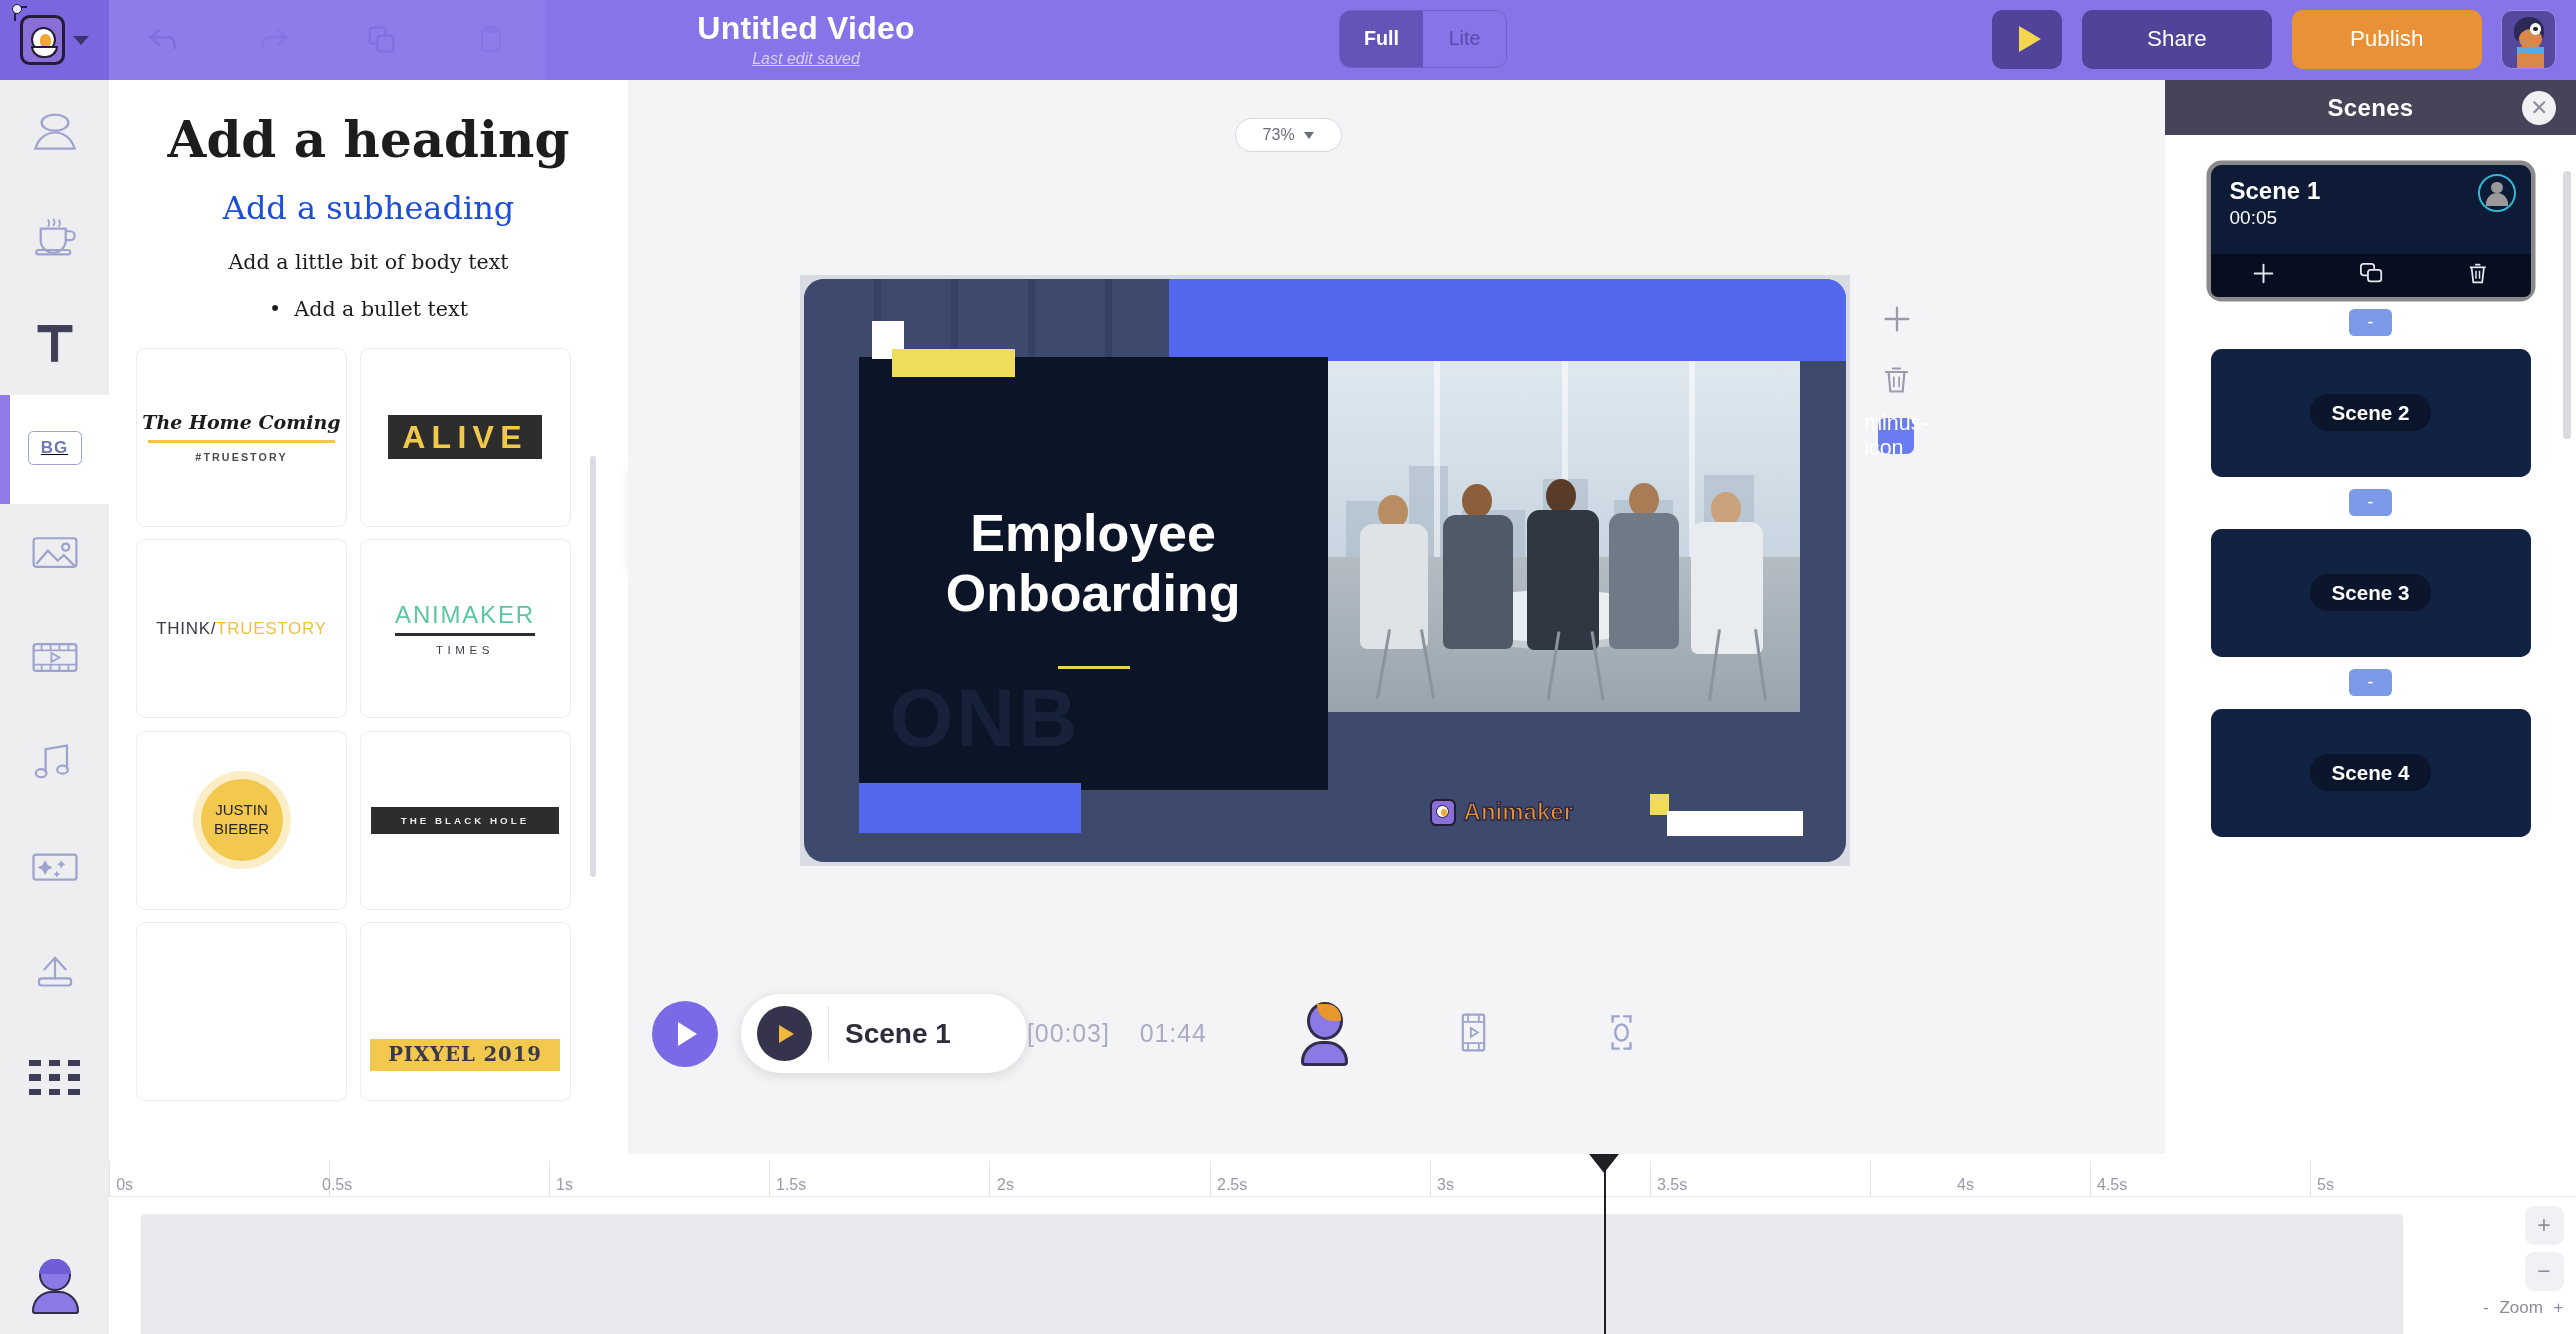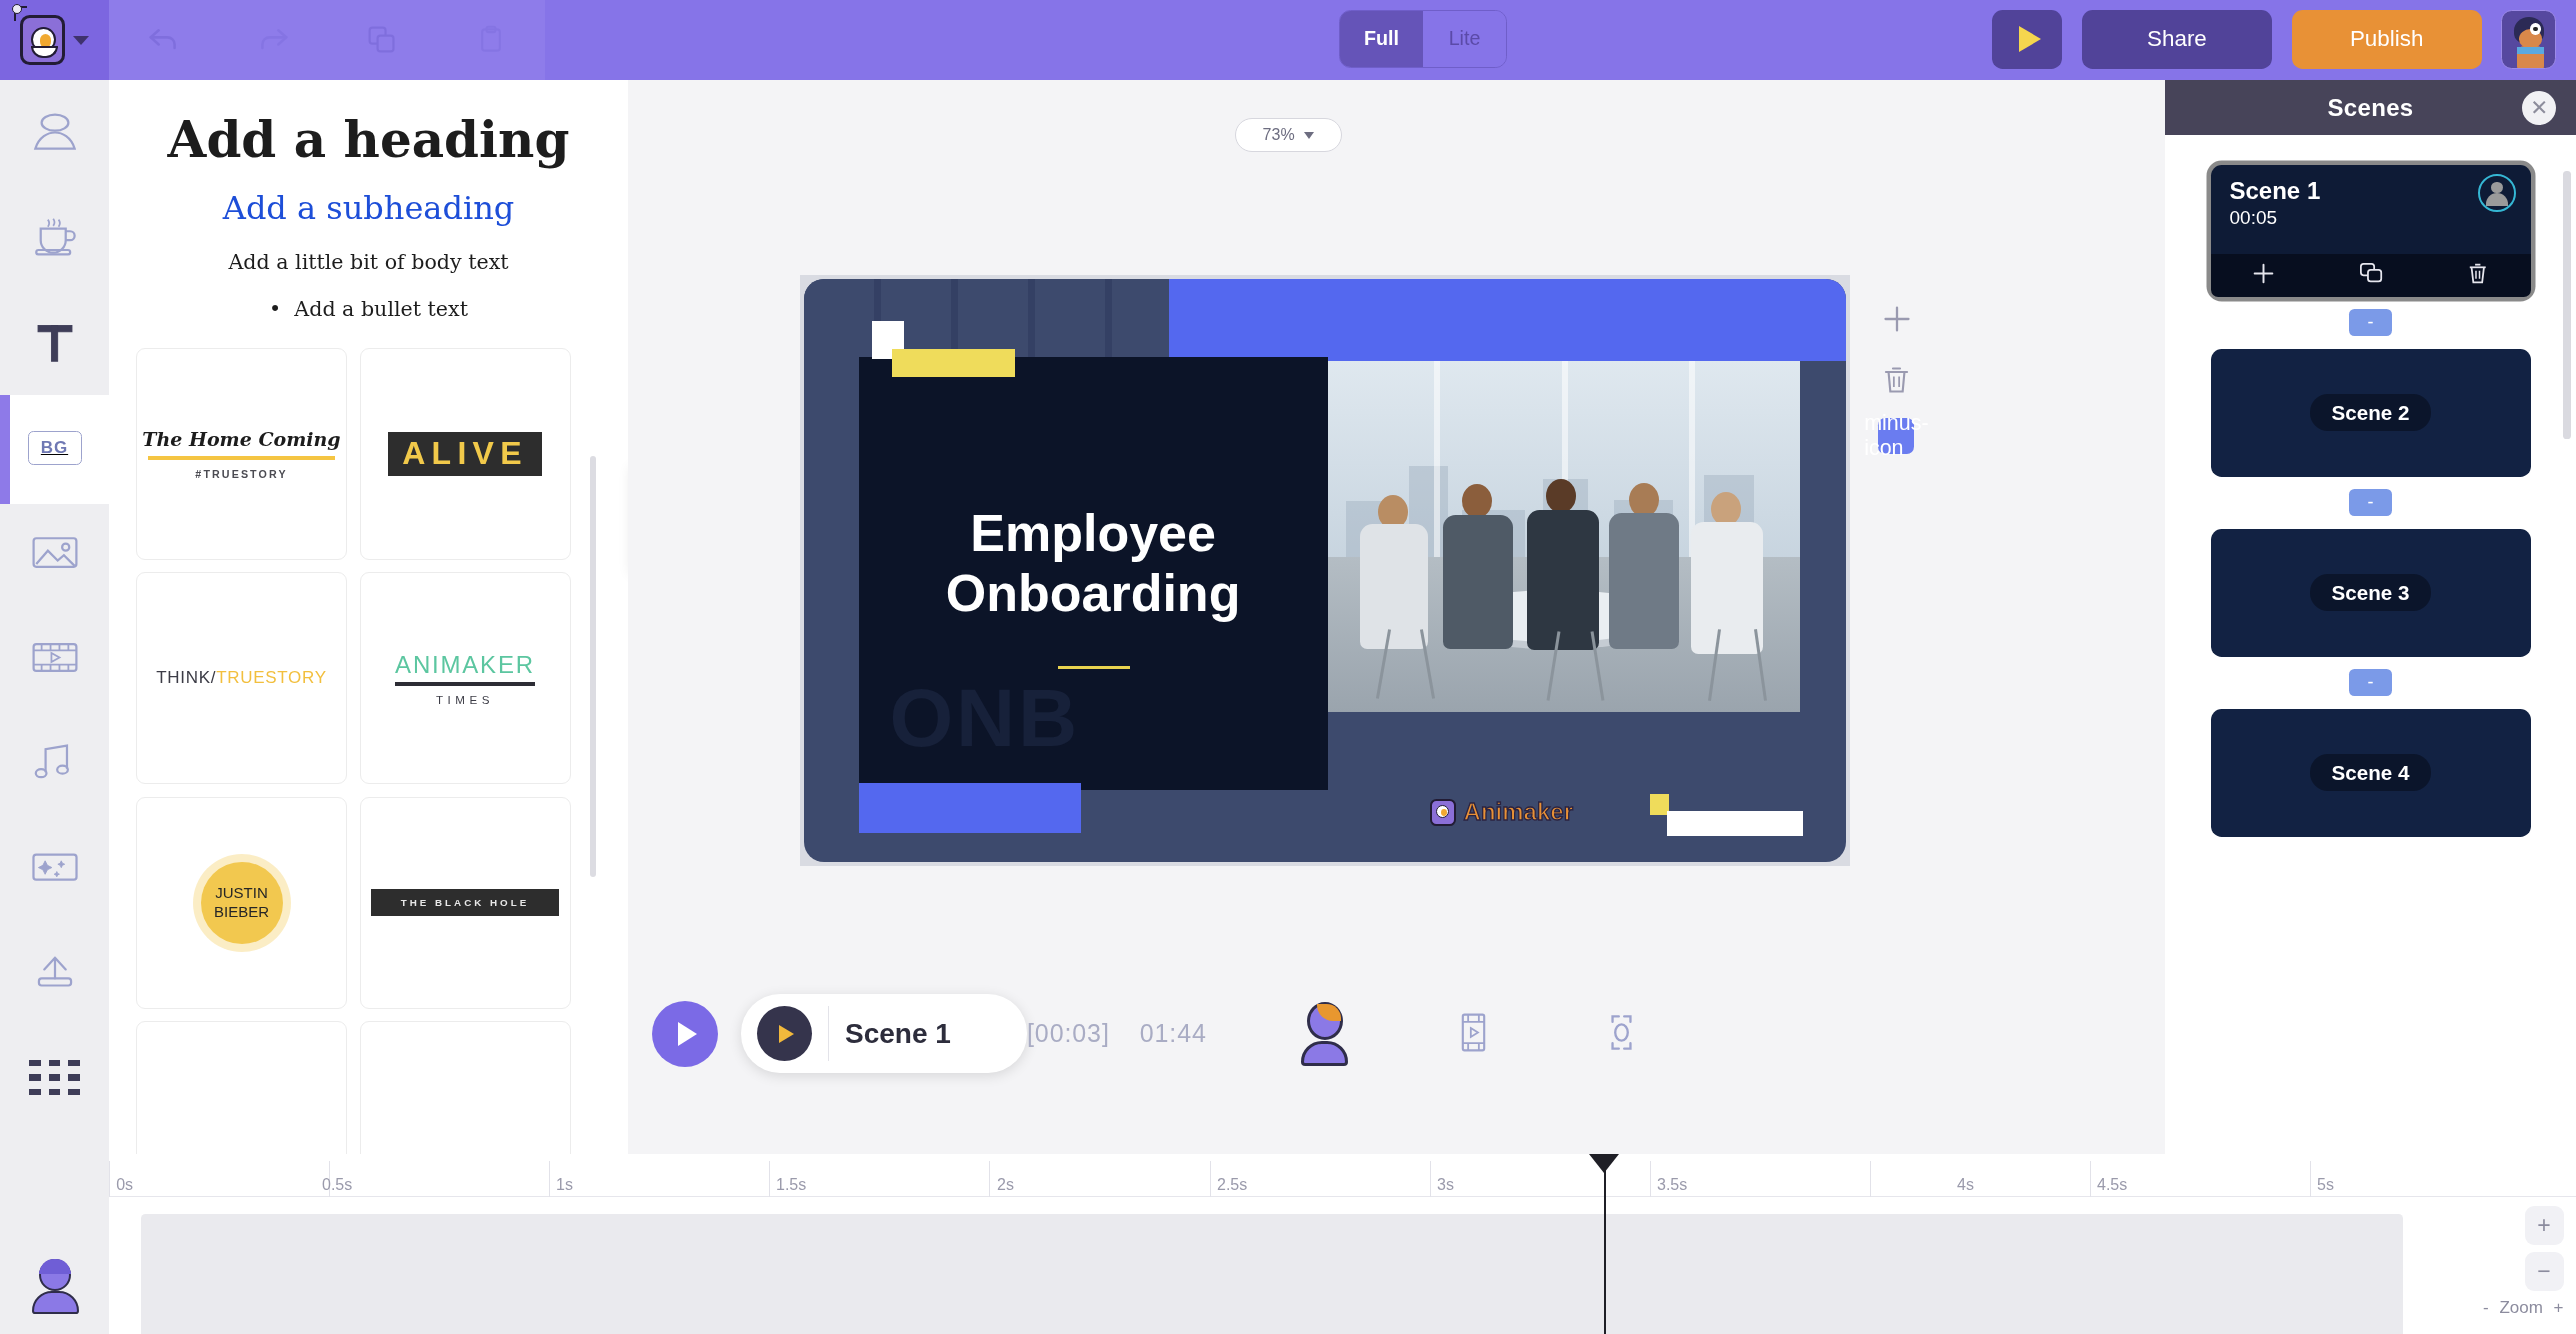--- a/index.html
+++ b/index.html
@@ -201,21 +201,21 @@
   }
   .tp-bullet {
     font-family: "DejaVu Serif", serif; font-size: 20.6px; color: #1d1d1d;
     text-align: center; margin-top: 23px; cursor: pointer;
   }
   .tp-grid {
     margin-top: 27px; padding: 0 27px 0 27px;
     display: grid; grid-template-columns: 211px 211px; gap: 12.5px;
   }
   .tp-card {
-    height: 212px; border: 1.3px solid #ececec; border-radius: 9px;
+    height: 179px; border: 1.3px solid #ececec; border-radius: 9px;
     background: #fff; display: flex; align-items: center; justify-content: center;
     cursor: pointer; overflow: hidden;
   }
   .card-homecoming { text-align: center; }
   .card-homecoming .t1 {
     font-family: "DejaVu Serif", serif; font-style: italic; font-weight: bold;
     font-size: 19px; color: #1c1c1c;
   }
   .card-homecoming .rule { height: 3.6px; background: #f5c542; margin: 6.3px 5.4px 8px 5.4px; }
   .card-homecoming .t2 {
@@ -615,20 +615,24 @@
         <rect x="12" y="12" width="18" height="18" rx="3" stroke="#6f5fcf" stroke-width="2.5" fill="#8e7cea"></rect>
       </svg>
     </div>
     <div class="tb-icon-btn d2">
       <svg width="30" height="30" viewBox="0 0 34 34" fill="none">
         <rect x="7" y="5" width="20" height="24" rx="3" stroke="#7c6cdc" stroke-width="2.5"></rect>
         <rect x="12" y="2" width="10" height="6" rx="2" stroke="#7c6cdc" stroke-width="2.5"></rect>
       </svg>
     </div>
 
+    <div class="doc-title-wrap">
+      <div class="doc-title">Untitled Video</div>
+      <div class="doc-sub">Last edit saved</div>
+    </div>
 
     <div class="mode-toggle">
       <div class="sel">Full</div>
       <div class="unsel">Lite</div>
     </div>
 
     <div class="right-actions">
       <div class="play-sq">
         <div class="tri"></div>
       </div>

